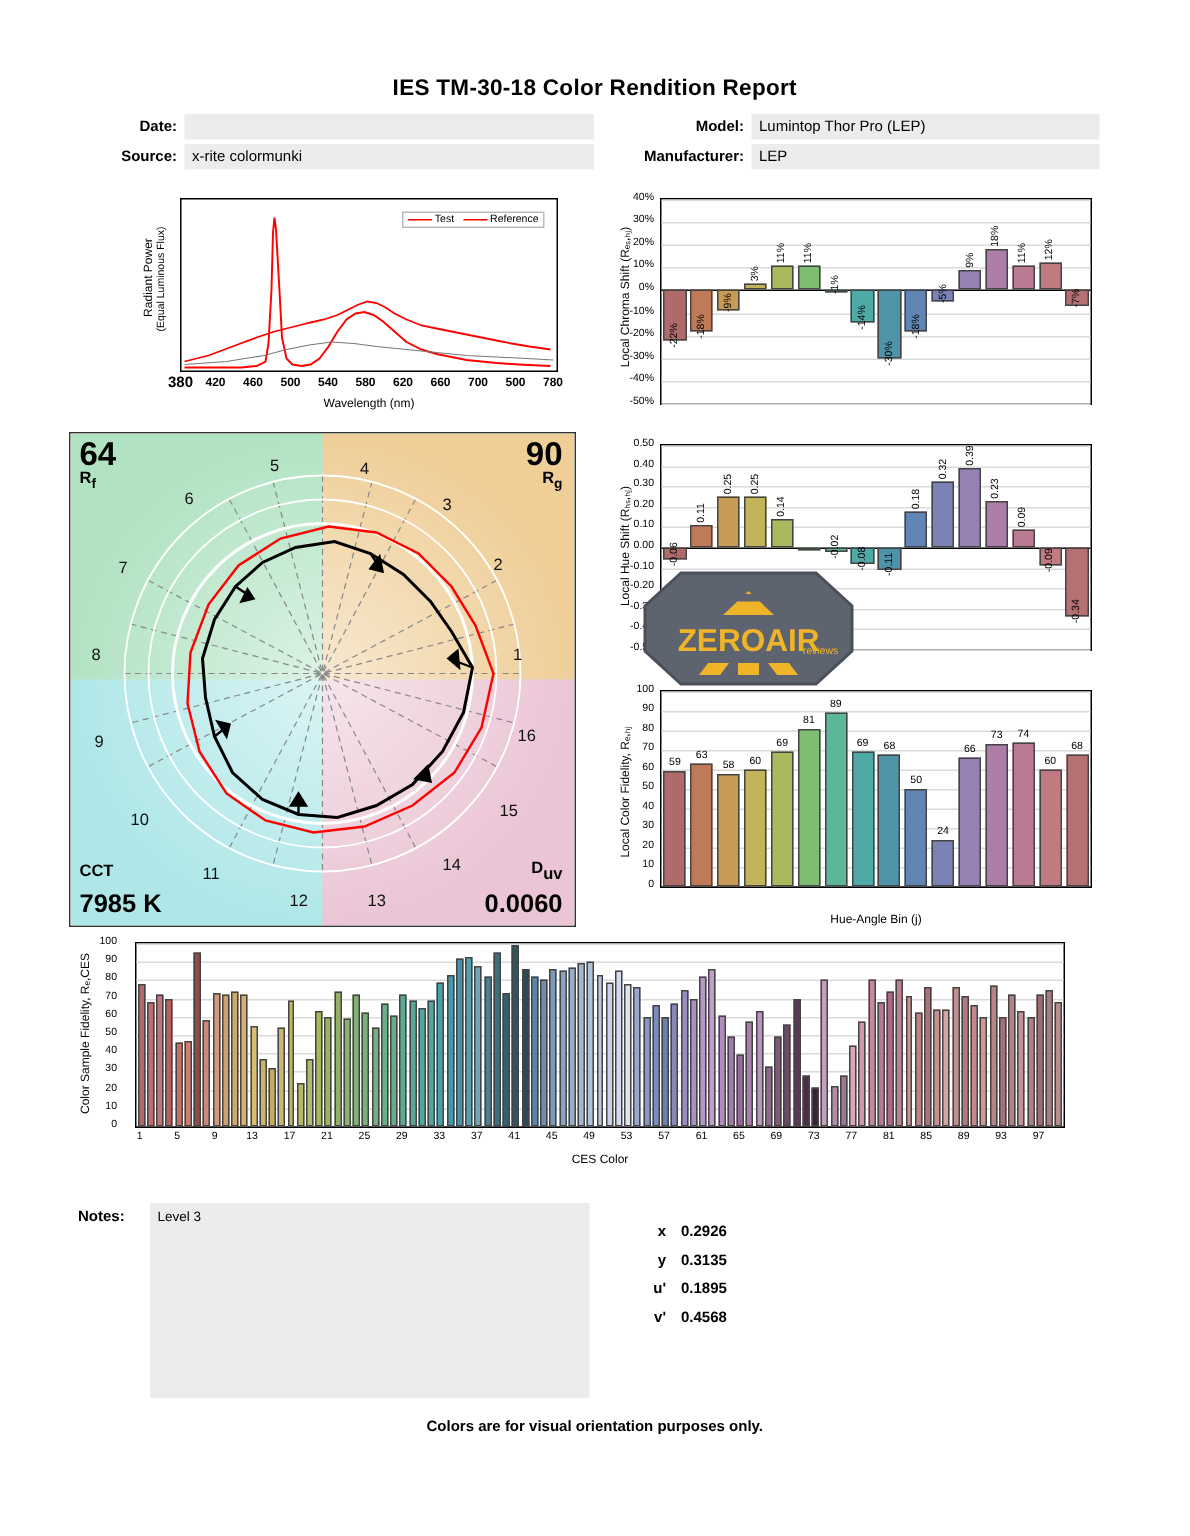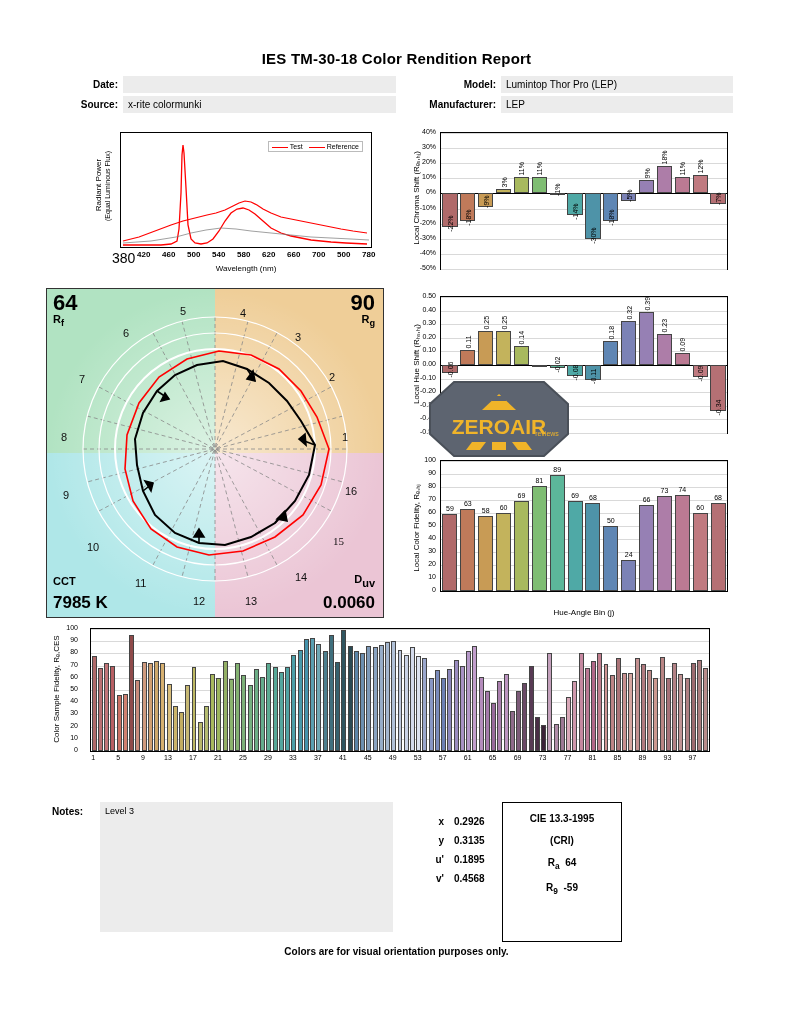--- a/index.html
+++ b/index.html
@@ -117,21 +117,21 @@
       <svg width="250" height="114" viewBox="0 0 250 114" style="position:absolute;left:0;top:0;">
 
         <path d="M2,108 L18,104 L34,98 L50,92 L62,88 L70,86 L78,84 L86,82 L95,80 L104,77 L112,73 L118,70 L124,68 L130,69 L136,72 L142,76 L150,80 L160,84 L170,86 L180,88 L190,90 L200,92 L210,94 L220,96 L232,98 L246,100" fill="none" stroke="#ff0000" stroke-width="1.2"></path>
 
         <path d="M2,112 L40,112 L50,111 L56,108 L58,96 L60,60 L61,22 L62,12 L63,20 L65,55 L67,92 L70,106 L74,110 L80,111 L86,110 L92,106 L98,98 L104,88 L110,80 L116,76 L122,75 L128,77 L134,81 L142,88 L150,95 L160,100 L170,103 L180,105 L190,107 L200,108 L210,109 L225,110 L246,111" fill="none" stroke="#ff0000" stroke-width="1.3"></path>
 
         <path d="M2,110 L30,108 L55,104 L70,100 L85,97 L100,95 L115,96 L130,98 L150,100 L170,102 L190,104 L210,105 L230,106 L248,107" fill="none" stroke="#777" stroke-width="0.7"></path>
       </svg>
     </div>
     <div style="position:absolute;left:34px;top:122px;width:252px;">
-      <span class="tick" style="left:-8px;font-weight:normal;font-size:14px;">380</span>
+      <span class="tick" style="left:-8px;font-weight:bold;font-size:10px;">380</span>
       <span class="tick" style="left:17px;font-weight:bold;font-size:8px;">420</span>
       <span class="tick" style="left:42px;font-weight:bold;font-size:8px;">460</span>
       <span class="tick" style="left:67px;font-weight:bold;font-size:8px;">500</span>
       <span class="tick" style="left:92px;font-weight:bold;font-size:8px;">540</span>
       <span class="tick" style="left:117px;font-weight:bold;font-size:8px;">580</span>
       <span class="tick" style="left:142px;font-weight:bold;font-size:8px;">620</span>
       <span class="tick" style="left:167px;font-weight:bold;font-size:8px;">660</span>
       <span class="tick" style="left:192px;font-weight:bold;font-size:8px;">700</span>
       <span class="tick" style="left:217px;font-weight:bold;font-size:8px;">500</span>
       <span class="tick" style="left:242px;font-weight:bold;font-size:8px;">780</span>
@@ -231,21 +231,21 @@
     <div class="bin-label" style="left:133px;top:16px;">5</div>
     <div class="bin-label" style="left:76px;top:38px;">6</div>
     <div class="bin-label" style="left:32px;top:84px;">7</div>
     <div class="bin-label" style="left:14px;top:142px;">8</div>
     <div class="bin-label" style="left:16px;top:200px;">9</div>
     <div class="bin-label" style="left:40px;top:252px;">10</div>
     <div class="bin-label" style="left:88px;top:288px;">11</div>
     <div class="bin-label" style="left:146px;top:306px;">12</div>
     <div class="bin-label" style="left:198px;top:306px;">13</div>
     <div class="bin-label" style="left:248px;top:282px;">14</div>
-    <div class="bin-label" style="left:286px;top:246px;font-family:Liberation Serif, serif;">15</div>
+    <div class="bin-label" style="left:286px;top:246px;">15</div>
     <div class="bin-label" style="left:298px;top:196px;">16</div>
   </div>
 
   <div class="panel" id="chroma">
     <div class="ylabel" style="left:6px;top:140px;width:140px;">Local Chroma Shift (Rₑₛ,ₕⱼ)</div>
     <div class="axis-box">
       <div class="bars" id="chroma-bars">
           <div class="gridline" style="top: 0px;"></div>
           <div class="gridline" style="top: 15.1111px;"></div>
           <div class="gridline" style="top: 30.2222px;"></div>
@@ -595,33 +595,28 @@
         <span class="tick" style="left: 439.636px; top: 130px; width: 14px; text-align: center;">65</span>
         <span class="tick" style="left: 464.606px; top: 130px; width: 14px; text-align: center;">69</span>
         <span class="tick" style="left: 489.576px; top: 130px; width: 14px; text-align: center;">73</span>
         <span class="tick" style="left: 514.545px; top: 130px; width: 14px; text-align: center;">77</span>
         <span class="tick" style="left: 539.515px; top: 130px; width: 14px; text-align: center;">81</span>
         <span class="tick" style="left: 564.485px; top: 130px; width: 14px; text-align: center;">85</span>
         <span class="tick" style="left: 589.455px; top: 130px; width: 14px; text-align: center;">89</span>
         <span class="tick" style="left: 614.424px; top: 130px; width: 14px; text-align: center;">93</span>
         <span class="tick" style="left: 639.394px; top: 130px; width: 14px; text-align: center;">97</span>
       </div>
+    <div class="xlabel" style="left:44px;top:144px;width:620px;">CES Color</div>
   </div>
 
   <div class="notes-label">Notes:</div>
   <div class="notes-box">Level 3</div>
 
   <div class="coords">
     <div><span class="k">x</span><span class="v">0.2926</span></div>
     <div><span class="k">y</span><span class="v">0.3135</span></div>
     <div><span class="k">u'</span><span class="v">0.1895</span></div>
     <div><span class="k">v'</span><span class="v">0.4568</span></div>
   </div>
 
-  <div class="cri-box">
-    <div>CIE 13.3-1995</div>
-    <div class="sub">(CRI)</div>
-    <div><span>R</span><sub>a</sub>&nbsp;&nbsp;<span>64</span></div>
-    <div><span>R</span><sub>9</sub>&nbsp;&nbsp;<span>-59</span></div>
-  </div>
 
   <div class="footer">Colors are for visual orientation purposes only.</div>
 </div>
 
 </body></html>

